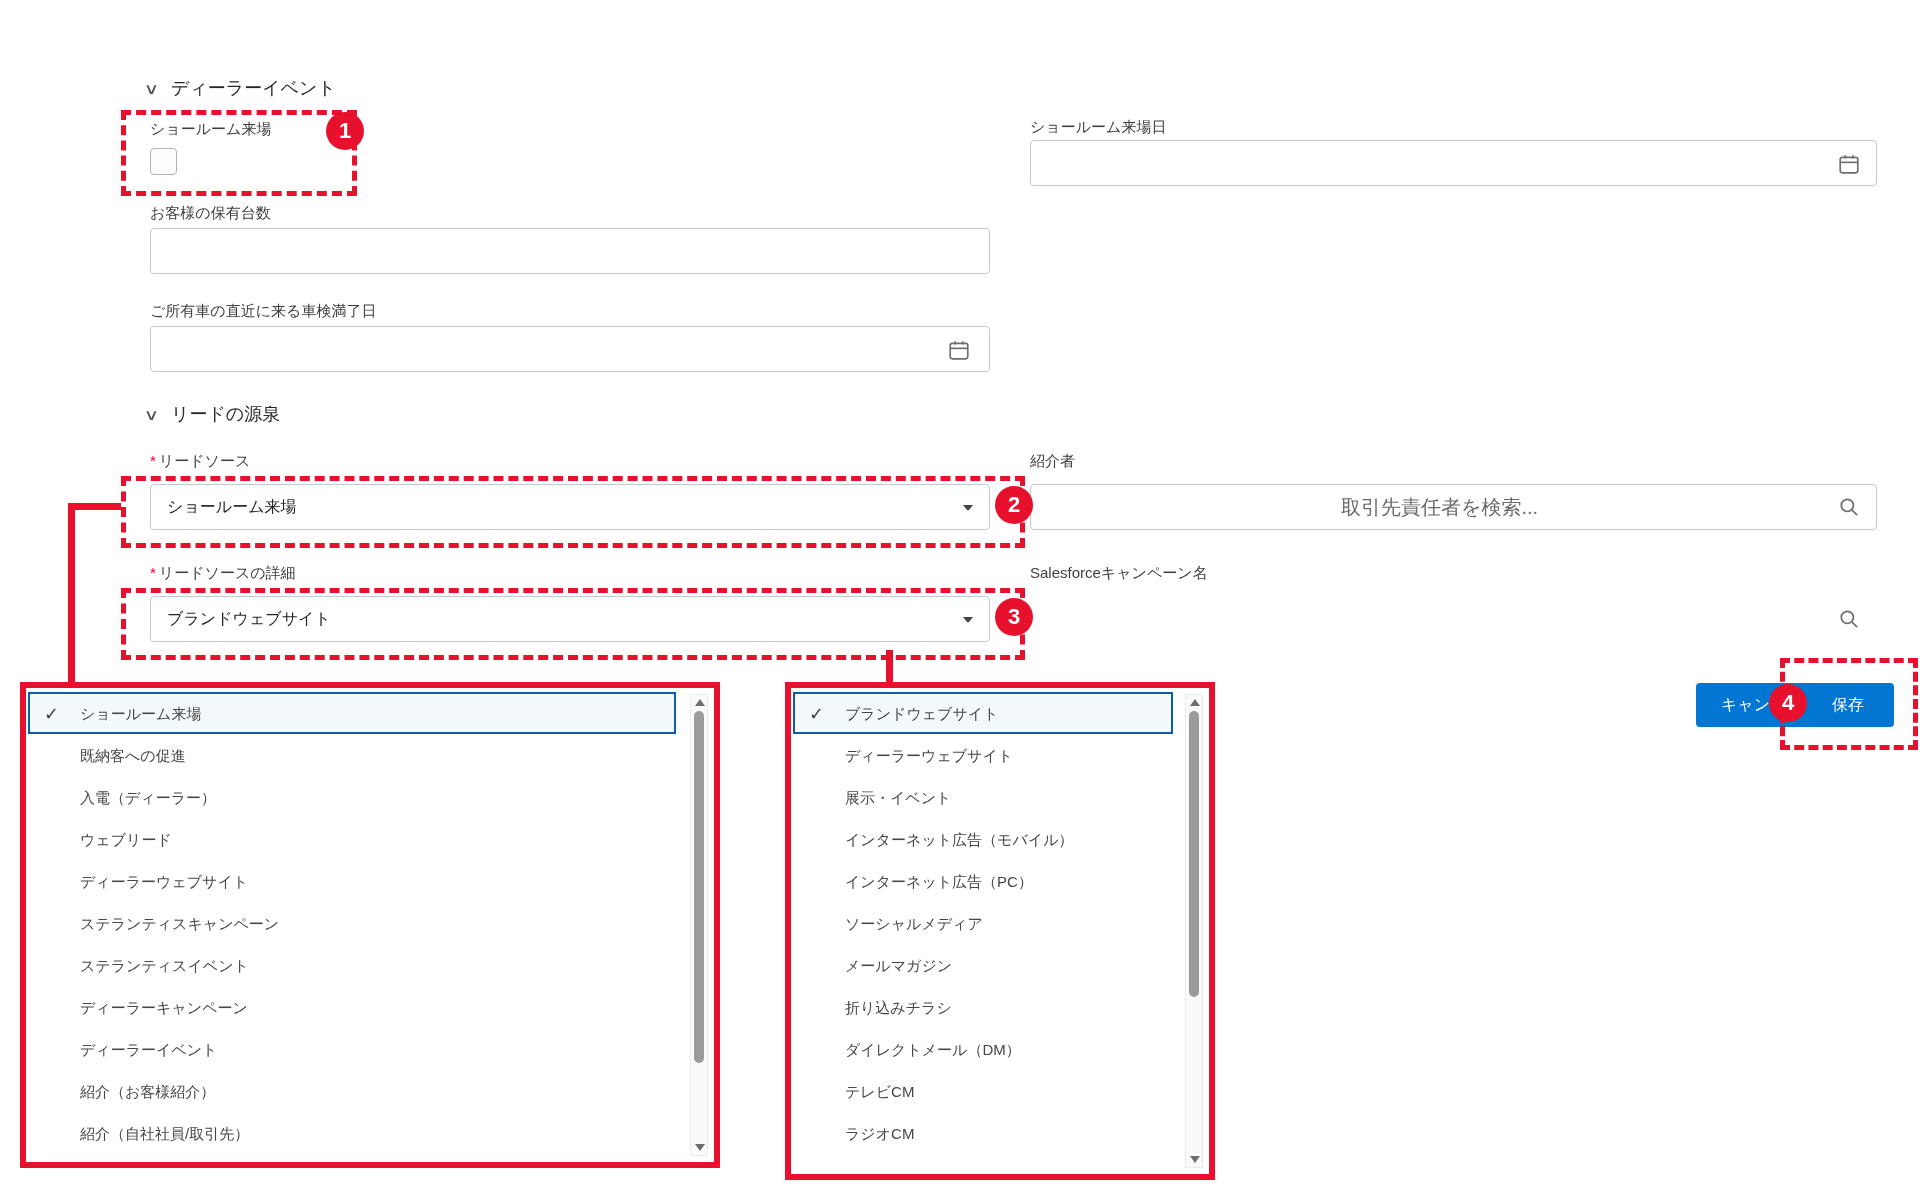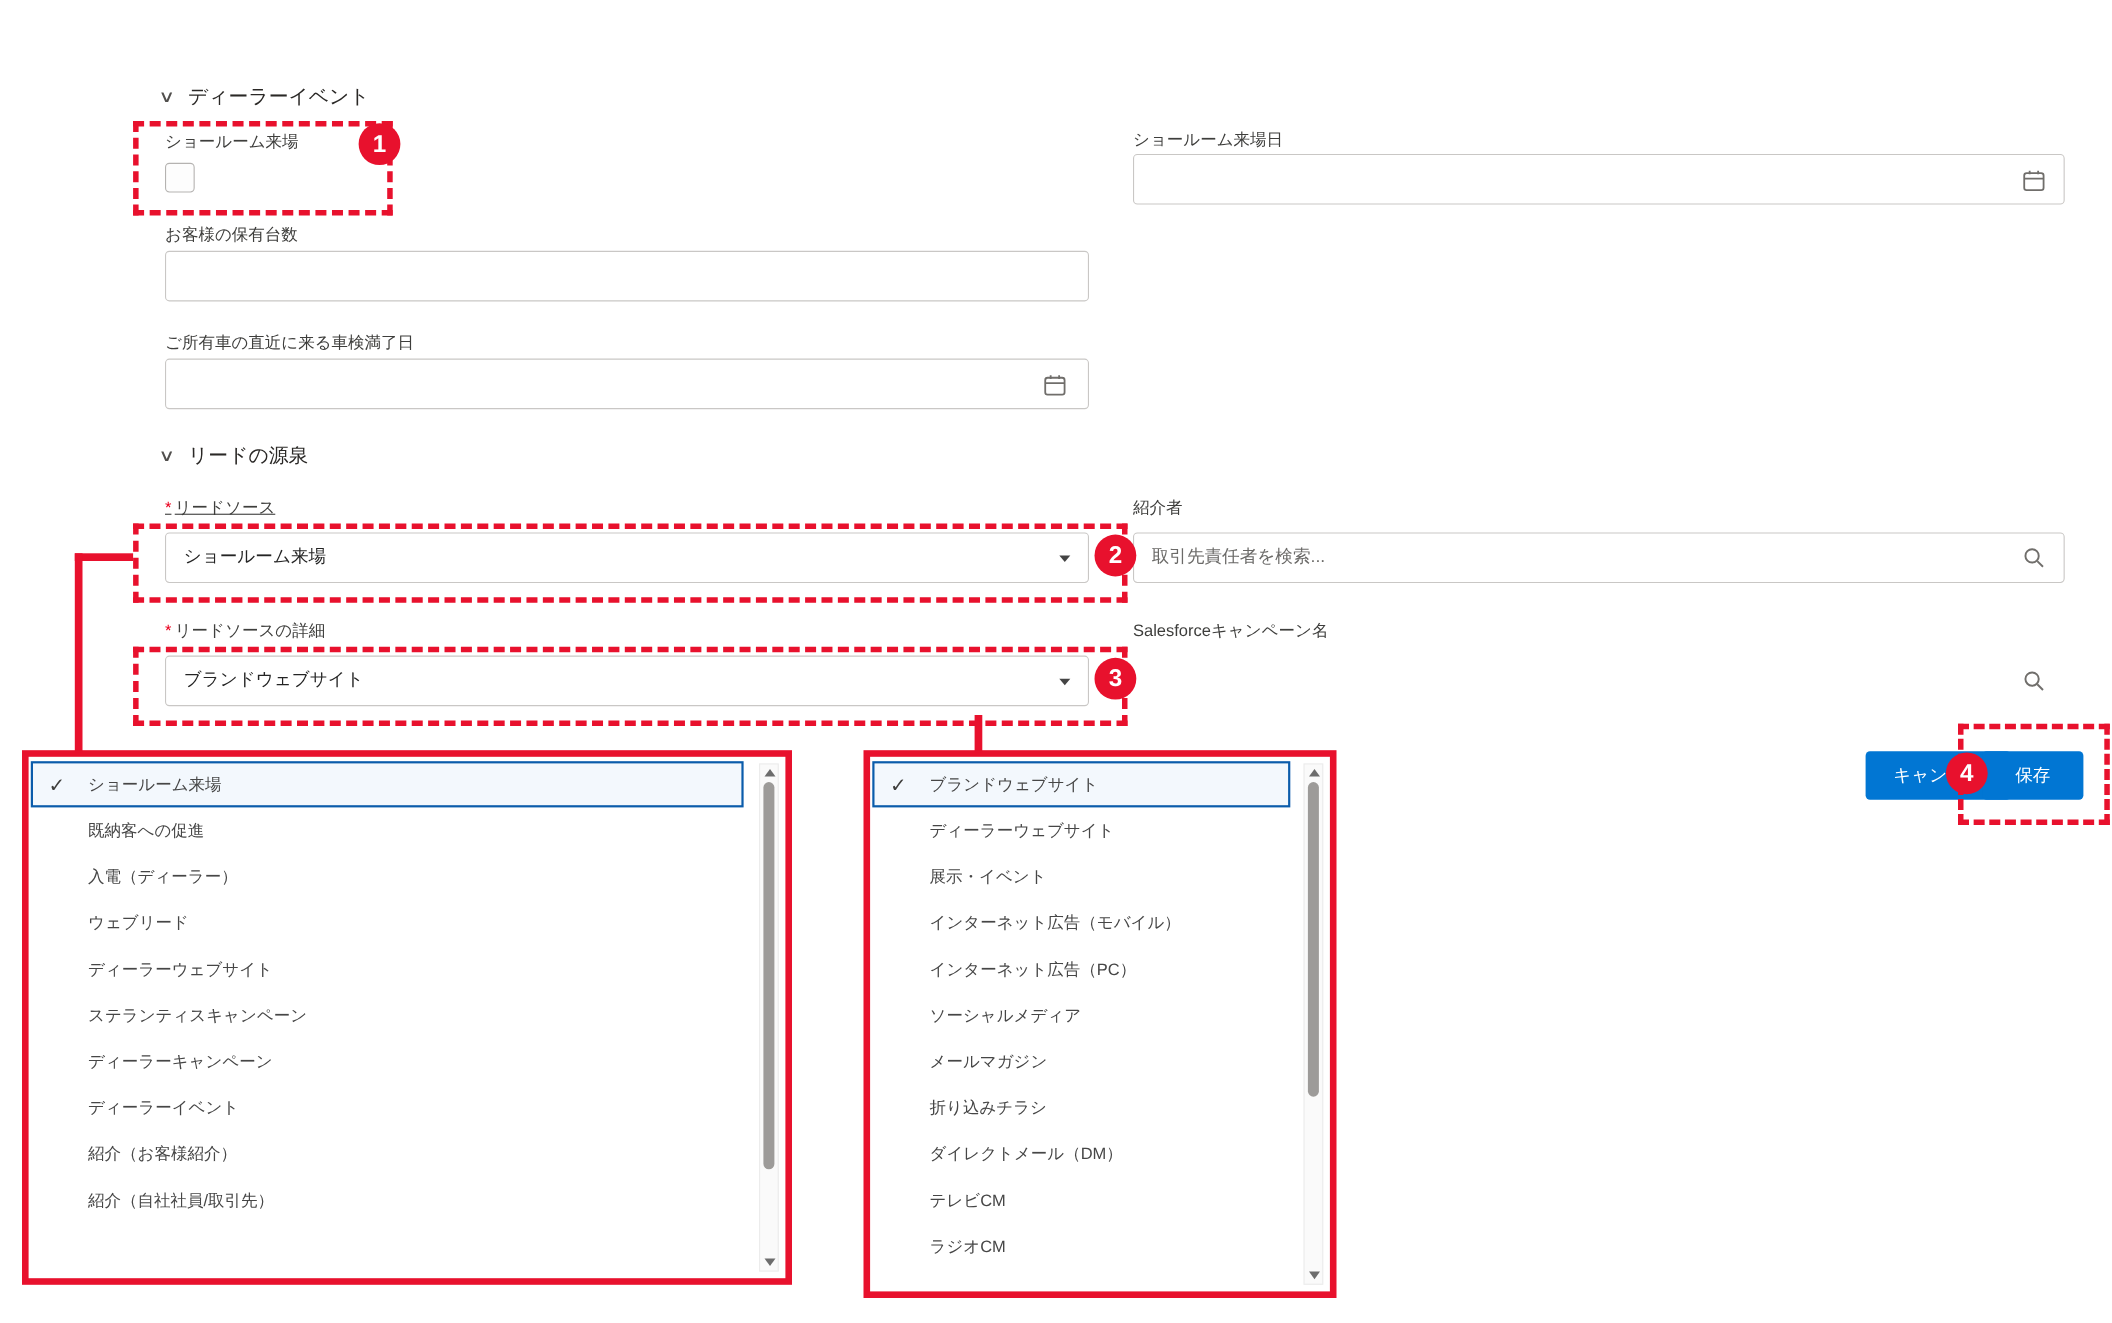--- a/index.html
+++ b/index.html
@@ -10,22 +10,22 @@
   .section-header{position:absolute;display:flex;align-items:center;gap:14px;
     color:#2a2826;font-size:18px;cursor:pointer;}
   .chevron{color:#514f4d;font-size:15px;line-height:1;transform:scaleX(1.4);}
 
   
   .field-label{position:absolute;font-size:15px;color:#3e3e3c;white-space:nowrap;}
   .req{color:#ea001e;margin-right:3px;}
 
   
   .tbox{position:absolute;border:1px solid #c9c7c5;border-radius:4px;background:#fff;
-    font-family:"Liberation Sans",sans-serif;font-size:16px;color:#242424;
-    padding:0 44px 0 16px;box-sizing:border-box;outline:none;}
+    font-family:"Liberation Sans",sans-serif;font-size:20px;color:#242424;
+    padding:0 44px 0 16px;box-sizing:border-box;outline:none;text-align:center;}
   .tbox::placeholder{color:#6b6a68;opacity:1;}
 
   
   .combobox{position:absolute;border:1px solid #c9c7c5;border-radius:4px;background:#fff;
     font-size:16px;color:#242424;line-height:44px;padding:0 34px 0 16px;
     box-sizing:border-box;cursor:pointer;}
   .caret{position:absolute;right:16px;top:20px;width:0;height:0;
     border-left:5px solid transparent;border-right:5px solid transparent;
     border-top:6px solid #444;}
 
@@ -103,21 +103,21 @@
       <line x1="6.5" y1="2" x2="6.5" y2="5"></line>
         <line x1="13.5" y1="2" x2="13.5" y2="5"></line>
     </svg>
   </span>
 
   <div class="section-header" style="left:146px;top:402px;">
     <span class="chevron">∨</span>
     <span>リードの源泉</span>
   </div>
 
-  <div class="field-label" style="left:150px;top:452px;text-decoration:underline;">
+  <div class="field-label" style="left:150px;top:452px;">
     <span class="req">*</span><span>リードソース</span>
   </div>
   <div class="combobox" style="left:150px;top:484px;width:840px;height:46px;">
     <span>ショールーム来場</span>
     <span class="caret"></span>
   </div>
 
   <div class="field-label" style="left:1030px;top:452px;">紹介者</div>
   <input class="tbox" style="left: 1030px; top: 484px; width: 847px; height: 46px;" placeholder="取引先責任者を検索...">
   <span class="input-icon" style="left:1838px;top:496px;">
@@ -144,20 +144,21 @@
   </span>
 
   <div class="panel" style="left:20px;top:682px;width:700px;height:486px;">
     <div class="dd-list" style="width:648px;">
         <div class="dd-item selected"><span class="check">✓</span><span>ショールーム来場</span></div>
         <div class="dd-item"><span class="check"></span><span>既納客への促進</span></div>
         <div class="dd-item"><span class="check"></span><span>入電（ディーラー）</span></div>
         <div class="dd-item"><span class="check"></span><span>ウェブリード</span></div>
         <div class="dd-item"><span class="check"></span><span>ディーラーウェブサイト</span></div>
         <div class="dd-item"><span class="check"></span><span>ステランティスキャンペーン</span></div>
+        <div class="dd-item"><span class="check"></span><span>ステランティスイベント</span></div>
         <div class="dd-item"><span class="check"></span><span>ディーラーキャンペーン</span></div>
         <div class="dd-item"><span class="check"></span><span>ディーラーイベント</span></div>
         <div class="dd-item"><span class="check"></span><span>紹介（お客様紹介）</span></div>
         <div class="dd-item"><span class="check"></span><span>紹介（自社社員/取引先）</span></div>
       </div>
     <div class="scrollbar">
       <div class="sb-arrow up"></div>
       <div class="sb-thumb" style="top:16px;height:352px;"></div>
       <div class="sb-arrow down"></div>
     </div>

